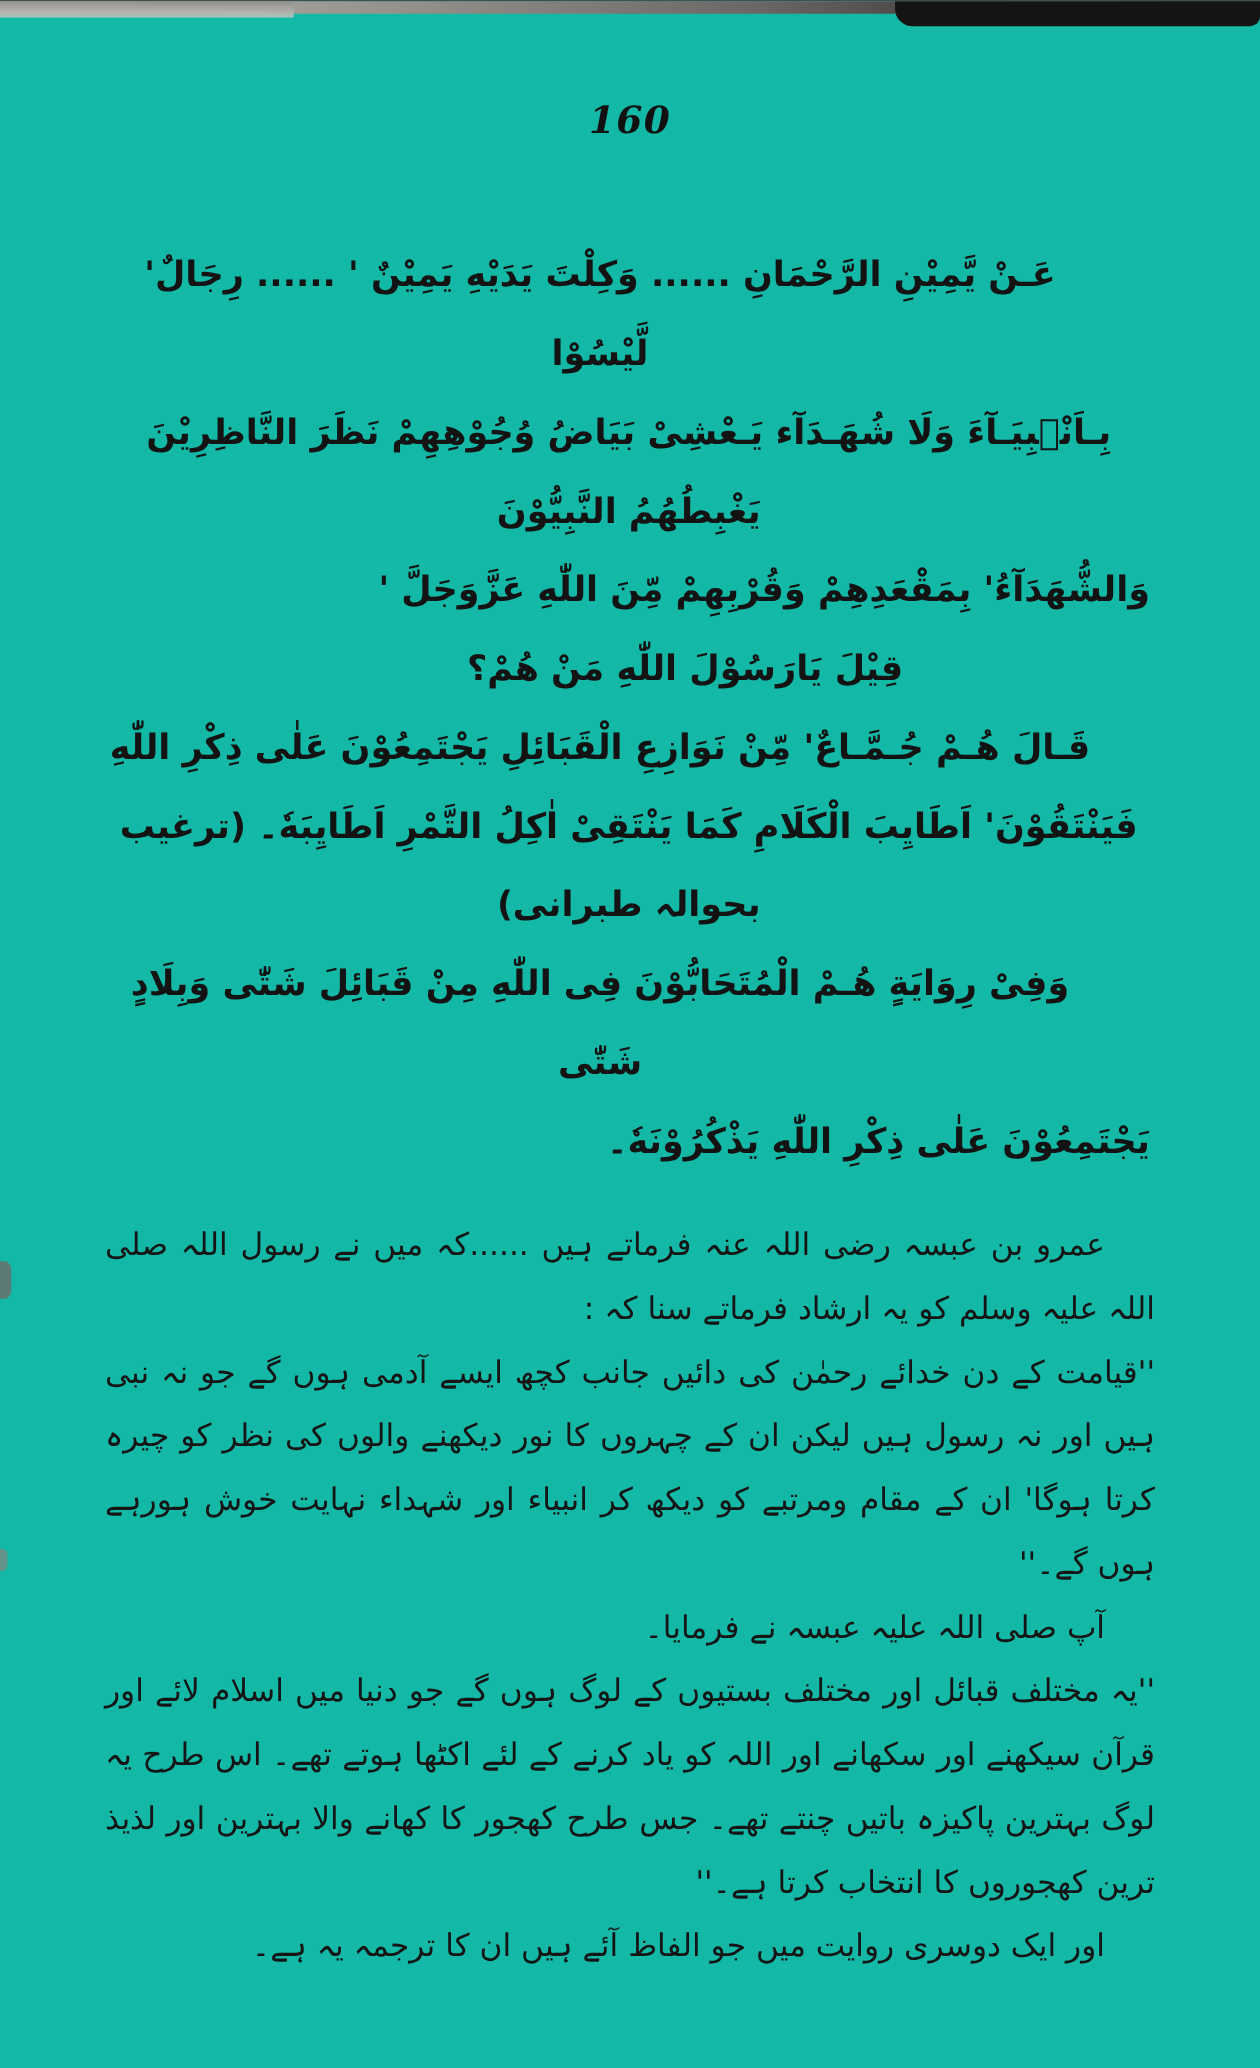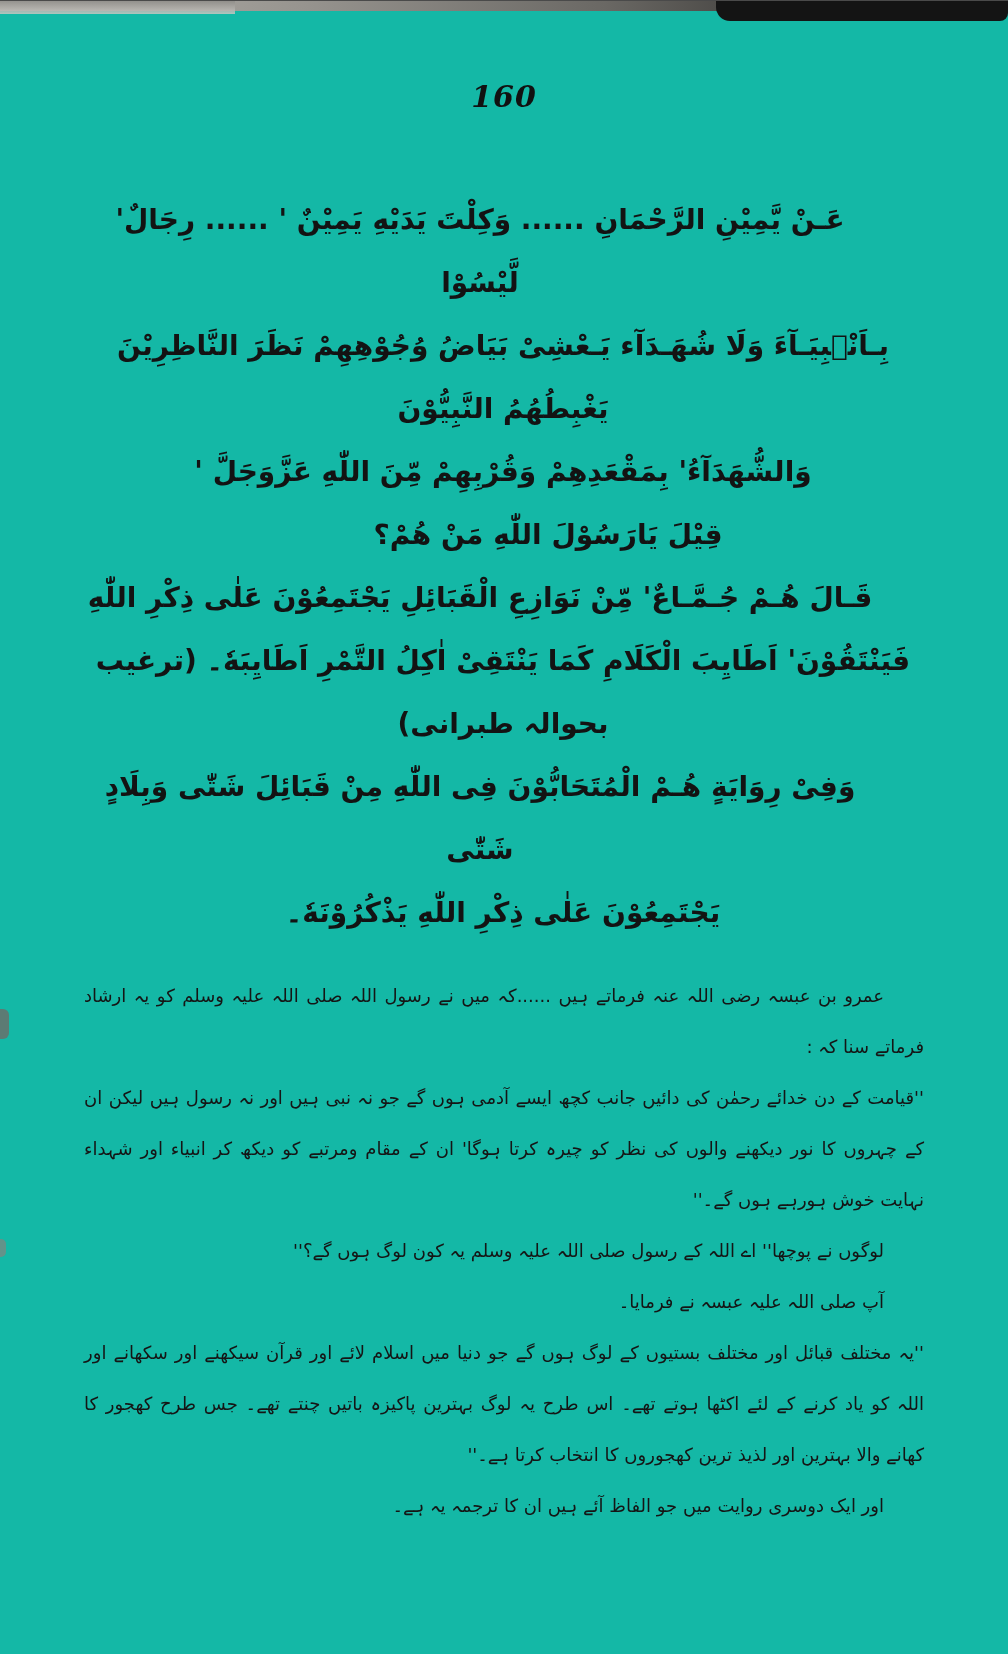--- a/index.html
+++ b/index.html
@@ -54,30 +54,30 @@
   }
   .a-line{
     font-size:28px;
     font-weight:bold;
     line-height:63px;
     text-align:center;
     color:#131313;
     letter-spacing:0;
   }
   .a-line.indent{padding-right:46px;}
-  .a-line.left{text-align:center;}
+  .a-line.left{text-align:right;}
   .a-line.center{padding-left:90px;}
 
   .urdu-block{
     margin:26px 84px 0 84px;
     direction:rtl;
   }
   .u-para{
     margin:0;
-    font-size:18px;
+    font-size:25px;
     line-height:51px;
     text-align:justify;
     color:#151515;
   }
   .u-para.indent{text-indent:40px;}
 </style>
 </head>
 <body>
 
 <div class="page">
@@ -97,20 +97,19 @@
     <div class="a-line center">قِيْلَ يَارَسُوْلَ اللّٰهِ مَنْ هُمْ؟</div>
     <div class="a-line indent">قَـالَ هُـمْ جُـمَّـاعٌ' مِّنْ نَوَازِعِ الْقَبَائِلِ يَجْتَمِعُوْنَ عَلٰى ذِكْرِ اللّٰهِ</div>
     <div class="a-line">فَيَنْتَقُوْنَ' اَطَايِبَ الْكَلَامِ كَمَا يَنْتَقِىْ اٰكِلُ التَّمْرِ اَطَايِبَهٗ۔ (ترغيب بحوالہ طبرانی)</div>
     <div class="a-line indent">وَفِىْ رِوَايَةٍ هُـمْ الْمُتَحَابُّوْنَ فِى اللّٰهِ مِنْ قَبَائِلَ شَتّٰى وَبِلَادٍ شَتّٰى</div>
     <div class="a-line left">يَجْتَمِعُوْنَ عَلٰى ذِكْرِ اللّٰهِ يَذْكُرُوْنَهٗ۔</div>
   </div>
 
   <div class="urdu-block">
     <p class="u-para indent">عمرو بن عبسہ رضی اللہ عنہ فرماتے ہیں ......کہ میں نے رسول اللہ صلی اللہ علیہ وسلم کو یہ ارشاد فرماتے سنا کہ :</p>
     <p class="u-para">''قیامت کے دن خدائے رحمٰن کی دائیں جانب کچھ ایسے آدمی ہوں گے جو نہ نبی ہیں اور نہ رسول ہیں لیکن ان کے چہروں کا نور دیکھنے والوں کی نظر کو چیرہ کرتا ہوگا' ان کے مقام ومرتبے کو دیکھ کر انبیاء اور شہداء نہایت خوش ہورہے ہوں گے۔''</p>
-    <p class="u-para indent">لوگوں نے پوچھا'' اے اللہ کے رسول صلی اللہ علیہ وسلم یہ کون لوگ ہوں گے؟''</p>
     <p class="u-para indent">آپ صلی اللہ علیہ عبسہ نے فرمایا۔</p>
     <p class="u-para">''یہ مختلف قبائل اور مختلف بستیوں کے لوگ ہوں گے جو دنیا میں اسلام لائے اور قرآن سیکھنے اور سکھانے اور اللہ کو یاد کرنے کے لئے اکٹھا ہوتے تھے۔ اس طرح یہ لوگ بہترین پاکیزہ باتیں چنتے تھے۔ جس طرح کھجور کا کھانے والا بہترین اور لذیذ ترین کھجوروں کا انتخاب کرتا ہے۔''</p>
     <p class="u-para indent">اور ایک دوسری روایت میں جو الفاظ آئے ہیں ان کا ترجمہ یہ ہے۔</p>
 
   </div>
 
 </div>
 
 </body></html>

